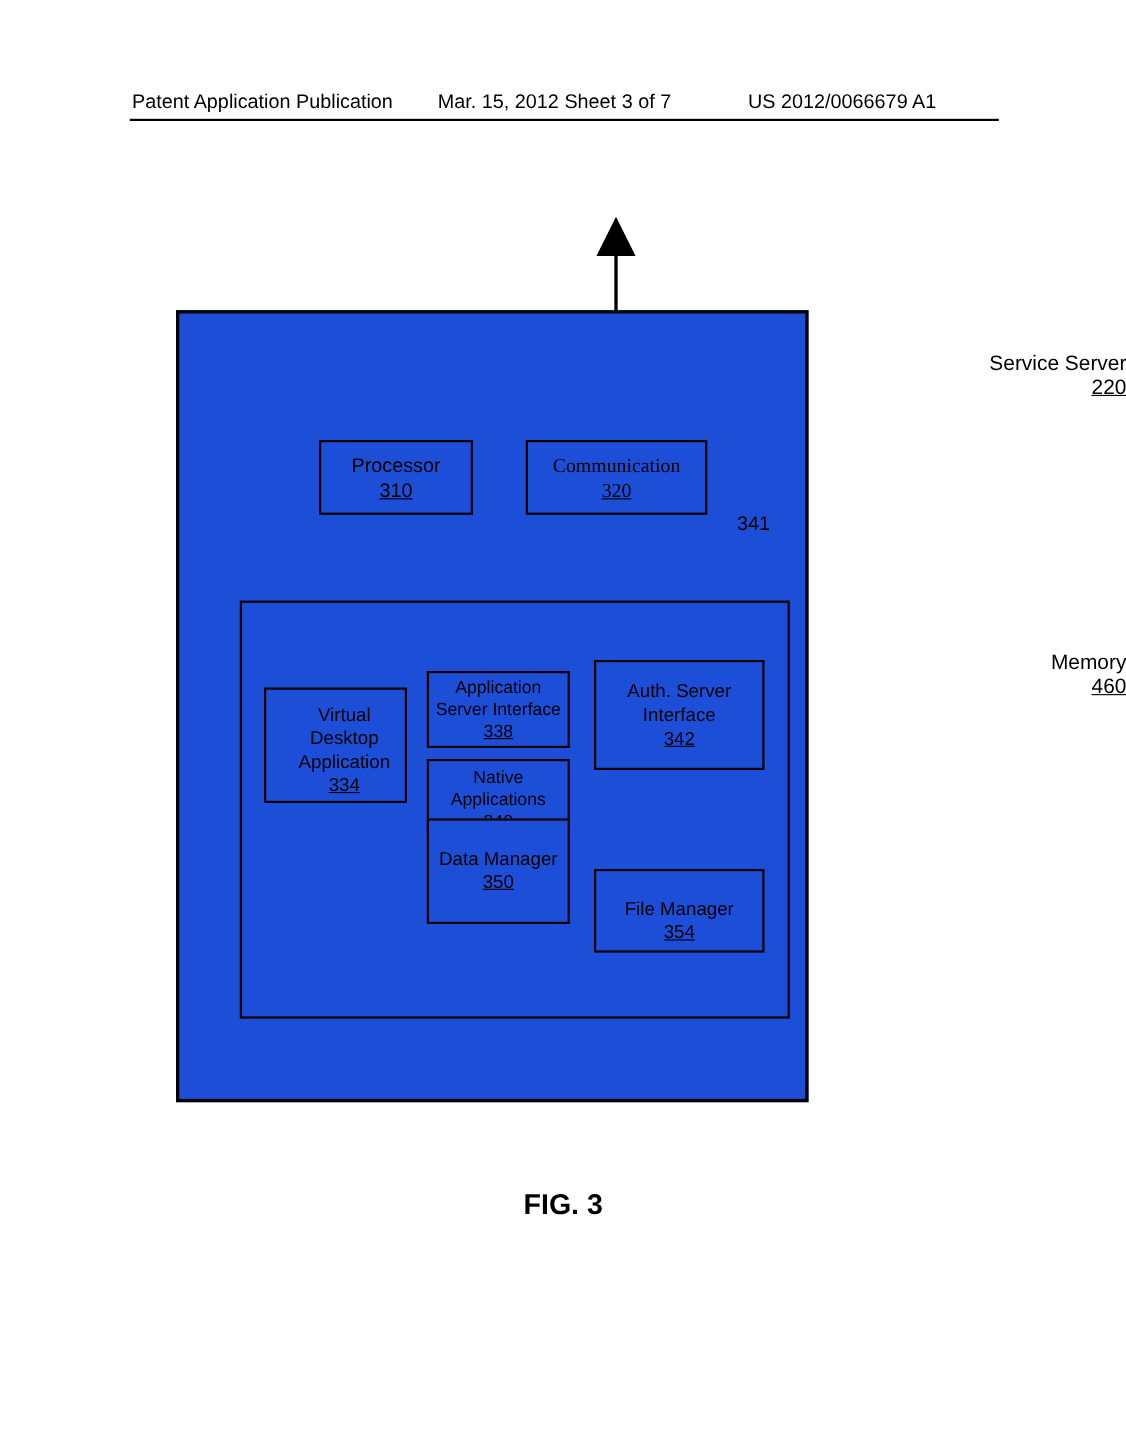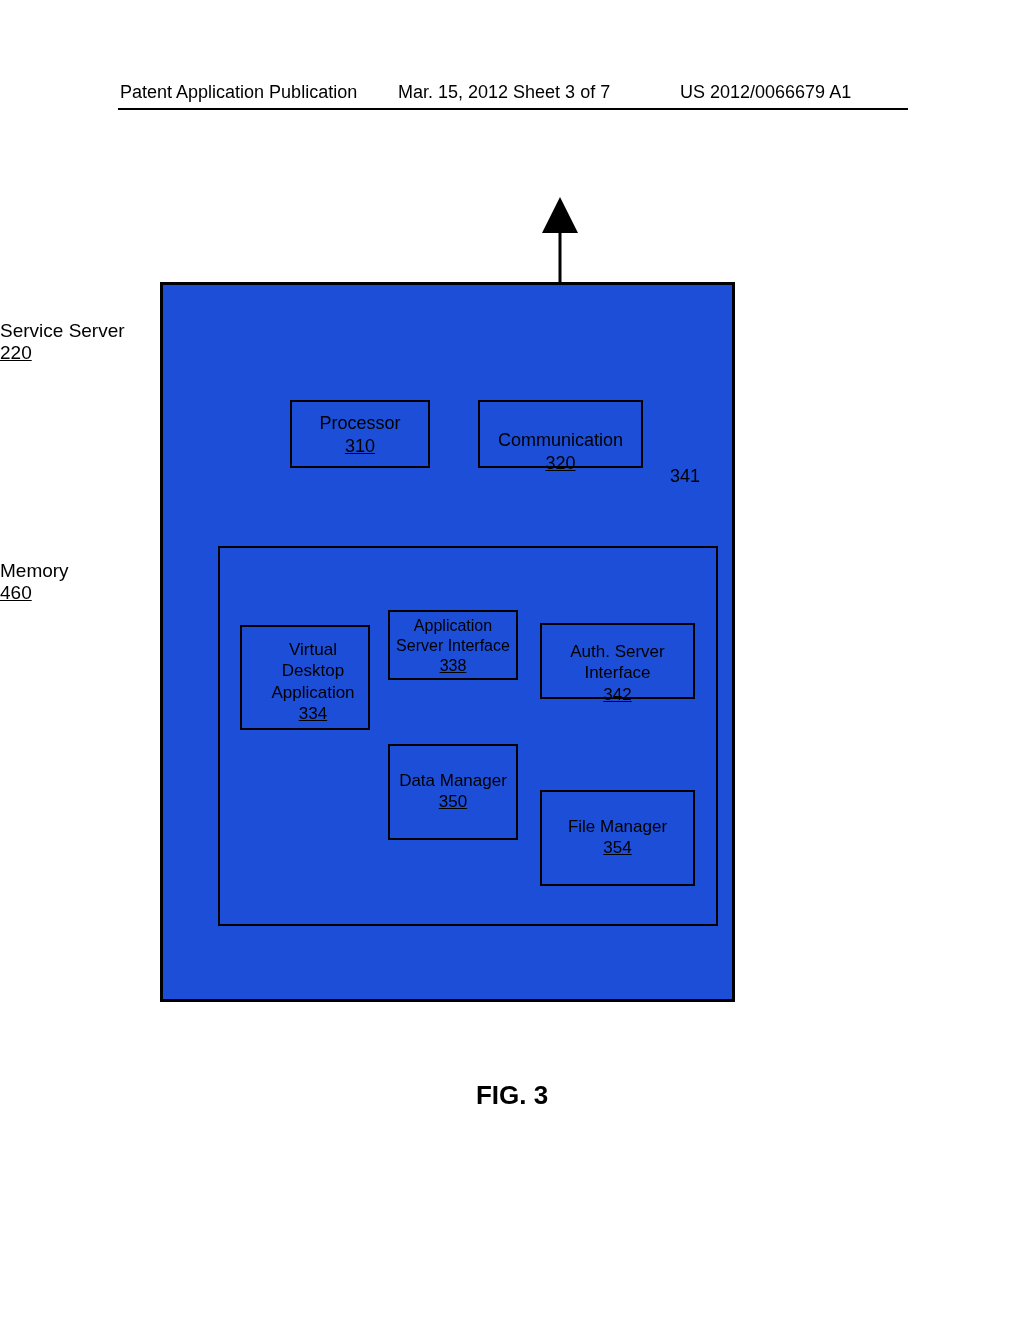--- a/index.html
+++ b/index.html
@@ -51,26 +51,26 @@
   .mem   { left: 218px; top: 546px; width: 500px; height: 380px; }
 
   
   .proc  { left: 290px; top: 400px; width: 140px; height: 68px; }
   .comm  { left: 478px; top: 400px; width: 165px; height: 68px; }
 
   
   .vda   { left: 240px; top: 625px; width: 130px; height: 105px; padding-left: 16px; }
   .asi   { left: 388px; top: 610px; width: 130px; height: 70px; }
   .nat   { left: 388px; top: 690px; width: 130px; height: 70px; }
-  .auth  { left: 540px; top: 623px; width: 155px; height: 76px; }
+  .auth  { left: 540px; top: 600px; width: 155px; height: 100px; }
   .osb   { left: 240px; top: 790px; width: 130px; height: 100px; }
   .dmg   { left: 388px; top: 744px; width: 130px; height: 96px; }
-  .fmg   { left: 540px; top: 790px; width: 155px; height: 96px; }
+  .fmg   { left: 540px; top: 790px; width: 155px; height: 76px; }
 
-  .lbl-center { position: absolute; left: 0; right: 0; text-align: left; }
+  .lbl-center { position: absolute; left: 0; right: 0; text-align: right; }
 
   
   .wires {
     position: absolute;
     left: 0; top: 0;
     width: 1024px;
     height: 1320px;
     pointer-events: none;
   }
 
@@ -126,48 +126,54 @@
   </div>
 
   <div class="box proc">
     <div style="margin-top:10px;">
       <span>Processor</span><br>
       <span class="u">310</span>
     </div>
   </div>
 
   <div class="box comm">
-    <div style="margin-top:27px;">
+    <div style="margin-top:10px;font-family:Liberation Serif, serif;">
       <span>Communication</span><br>
       <span class="u">320</span>
     </div>
   </div>
 
   <div style="position:absolute; left:670px; top:466px; font-size:18px;">341</div>
 
   <div class="box mem"></div>
-  <div class="lbl-center" style="top:560px; font-size:19px;">
+  <div class="lbl-center" style="top:592px; font-size:19px;">
     <span>Memory</span><br>
     <span class="u">460</span>
   </div>
 
   <div class="box vda">
     <div style="margin-top:12px; font-size:17px;">
       <span>Virtual Desktop Application</span><br>
       <span class="u">334</span>
     </div>
   </div>
 
   <div class="box asi">
     <div style="margin-top:4px; font-size:16px;">
       <span>Application Server Interface</span><br>
       <span class="u">338</span>
     </div>
   </div>
 
+  <div class="box nat">
+    <div style="margin-top:6px; font-size:16px;">
+      <span>Native Applications</span><br>
+      <span class="u">340</span>
+    </div>
+  </div>
 
   <div class="box auth">
     <div style="margin-top:16px; font-size:17px;">
       <span>Auth. Server Interface</span><br>
       <span class="u">342</span>
     </div>
   </div>
 
 
   <div class="box dmg">

